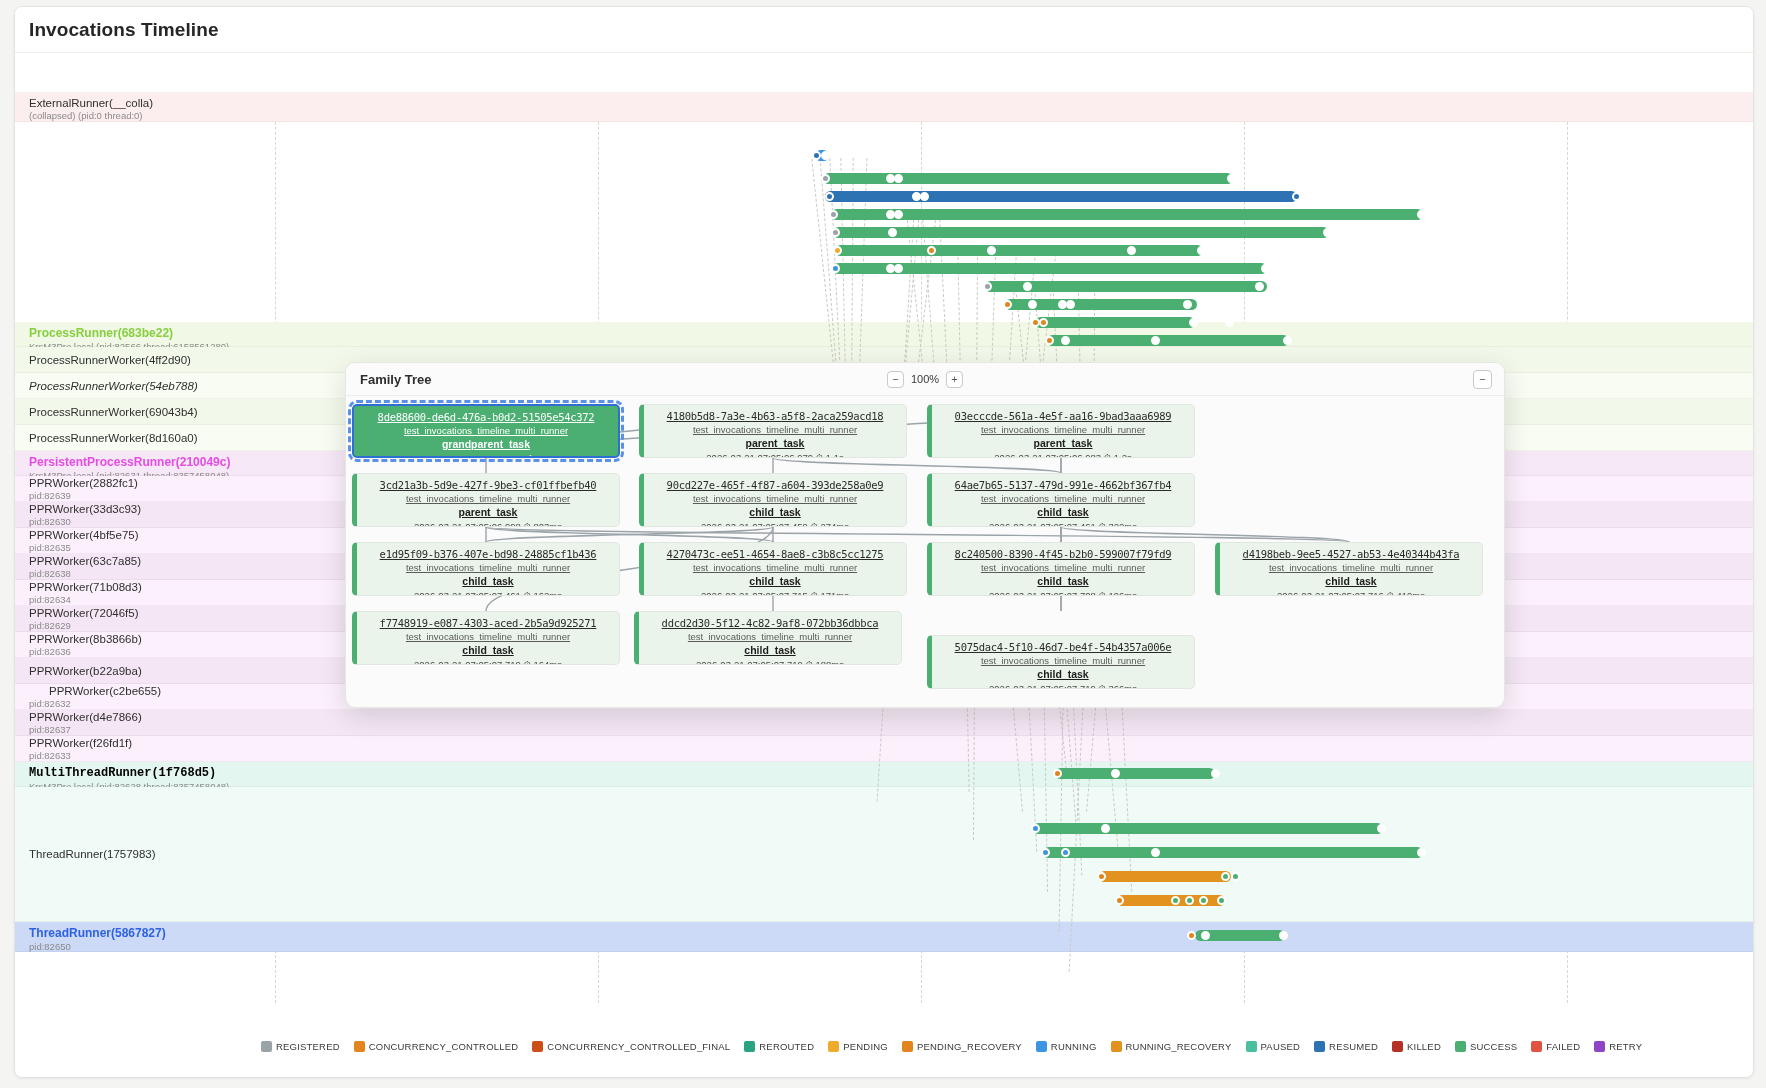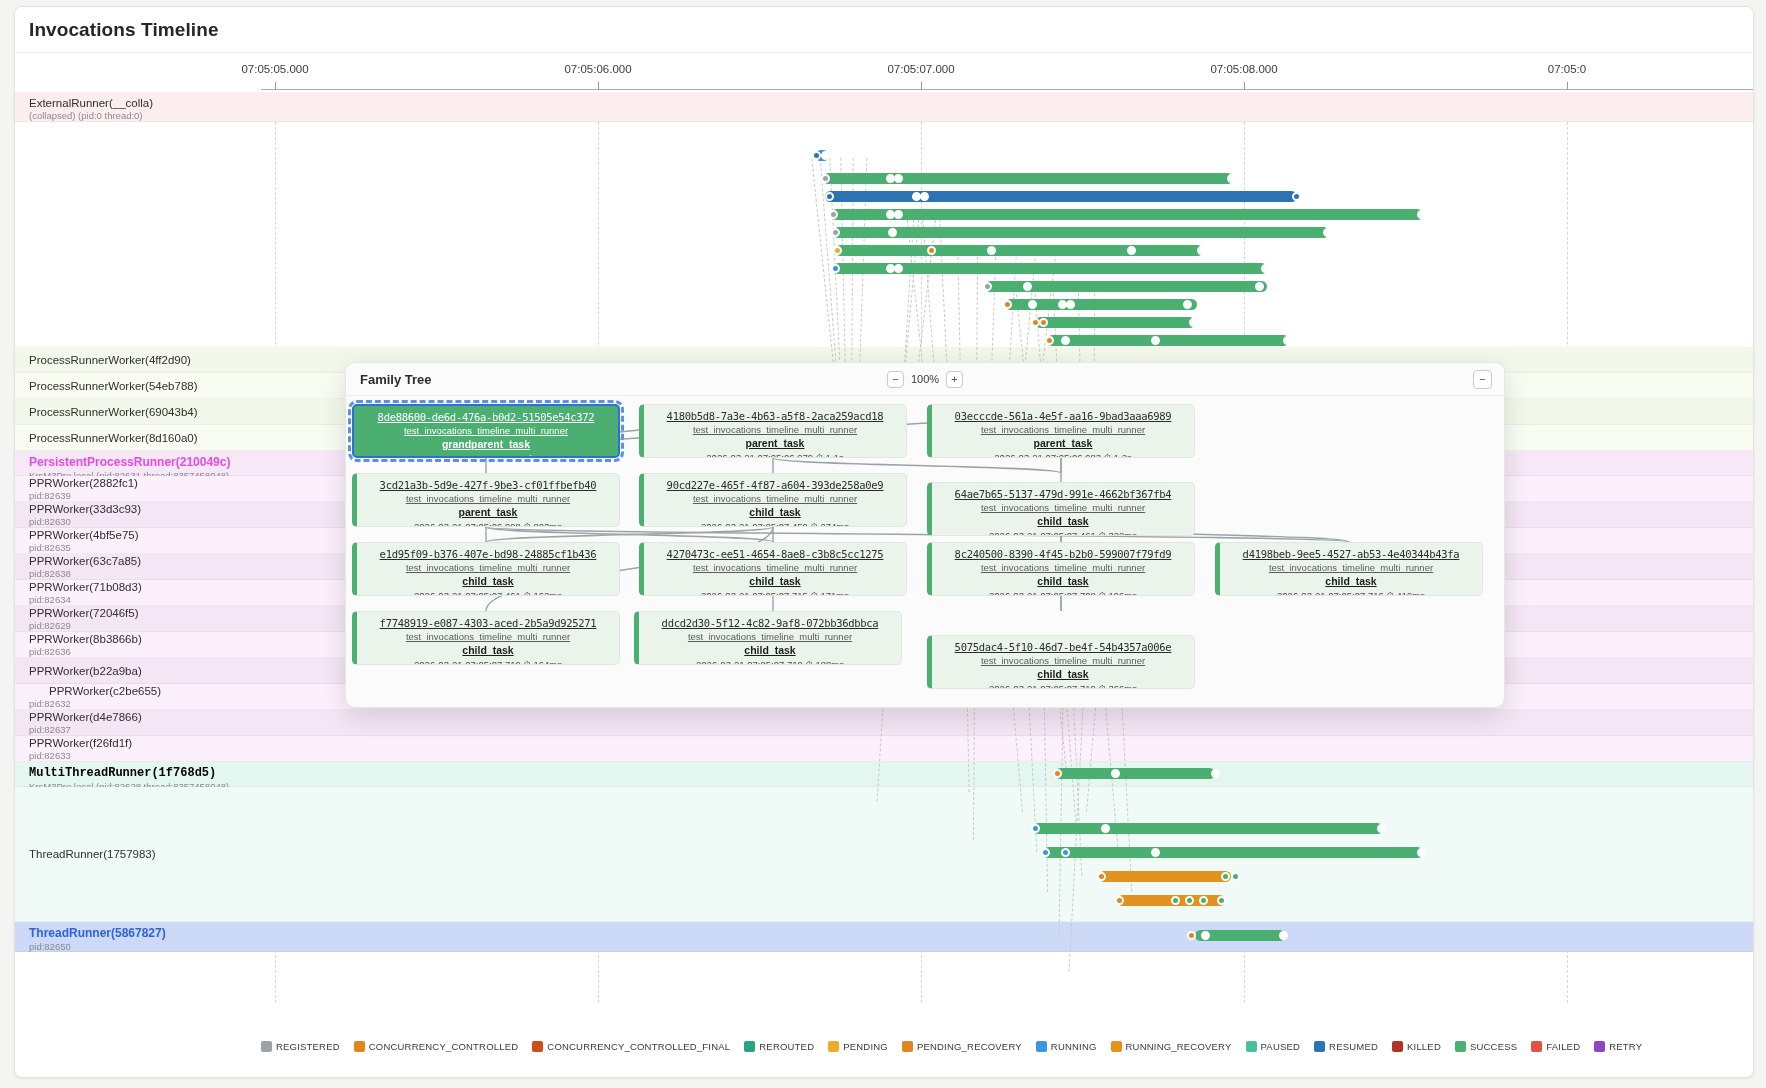--- a/index.html
+++ b/index.html
@@ -108,59 +108,50 @@
 <body>
 
 <div class="app-card">
 
   <div class="app-header">
     <div class="app-title">Invocations Timeline</div>
   </div>
 
   <div class="timeline">
 
-    <div class="axis">
-      <div class="axis-line"></div>
-      <div id="ticks">
-          <div class="tick-label" style="left: 260px;">07:05:05.000</div>
-          <div class="tick-mark" style="left: 260px;"></div>
-          <div class="tick-label" style="left: 583px;">07:05:06.000</div>
-          <div class="tick-mark" style="left: 583px;"></div>
-          <div class="tick-label" style="left: 906px;">07:05:07.000</div>
-          <div class="tick-mark" style="left: 906px;"></div>
-          <div class="tick-label" style="left: 1229px;">07:05:08.000</div>
-          <div class="tick-mark" style="left: 1229px;"></div>
-          <div class="tick-label" style="left: 1552px;">07:05:0</div>
-          <div class="tick-mark" style="left: 1552px;"></div>
-        </div>
-    </div>
 
     <div id="gridlines">
         <div class="gridline" style="left: 260px;"></div>
         <div class="gridline" style="left: 583px;"></div>
         <div class="gridline" style="left: 906px;"></div>
         <div class="gridline" style="left: 1229px;"></div>
         <div class="gridline" style="left: 1552px;"></div>
       </div>
 
     <div class="rows" id="rows">
         <div class="row" style="top: 0px; height: 30px; background: rgb(252, 238, 238);">
           <div class="row-label">
             <span class="name" style="color: rgb(47, 47, 47);">ExternalRunner(__colla)</span>
             <span class="sub">(collapsed) (pid:0 thread:0)</span>
           </div>
         </div>
+        <div class="row" style="top: 230px; height: 25px; background: rgb(241, 248, 230);">
+          <div class="row-label">
+            <span class="name big" style="color: rgb(134, 207, 63);">ProcessRunner(683be22)</span>
+            <span class="sub">KrsM3Pro.local (pid:82566 thread:6158561280)</span>
+          </div>
+        </div>
         <div class="row" style="top: 255px; height: 26px; background: rgb(243, 249, 234);">
           <div class="row-label mid">
             <span class="name" style="color: rgb(47, 47, 47);">ProcessRunnerWorker(4ff2d90)</span>
           </div>
         </div>
         <div class="row" style="top: 281px; height: 26px; background: rgb(248, 252, 242);">
           <div class="row-label mid">
-            <span class="name" style="color: rgb(47, 47, 47);">ProcessRunnerWorker(54eb788)</span>
+            <span class="name" style="color: rgb(47, 47, 47); font-style: italic;">ProcessRunnerWorker(54eb788)</span>
           </div>
         </div>
         <div class="row" style="top: 307px; height: 26px; background: rgb(243, 249, 234);">
           <div class="row-label mid">
             <span class="name" style="color: rgb(47, 47, 47);">ProcessRunnerWorker(69043b4)</span>
           </div>
         </div>
         <div class="row" style="top: 333px; height: 26px; background: rgb(248, 252, 242);">
           <div class="row-label mid">
             <span class="name" style="color: rgb(47, 47, 47);">ProcessRunnerWorker(8d160a0)</span>
@@ -488,21 +479,21 @@
             <span class="nfn">test_invocations_timeline_multi_runner</span>
             <span class="ntask">parent_task</span>
             <span class="nts">2026-03-21 07:05:06.998 ⏱ 803ms</span>
           </div>
           <div class="node" style="left: 293px; top: 77px;">
             <span class="nid">90cd227e-465f-4f87-a604-393de258a0e9</span>
             <span class="nfn">test_invocations_timeline_multi_runner</span>
             <span class="ntask">child_task</span>
             <span class="nts">2026-03-21 07:05:07.459 ⏱ 274ms</span>
           </div>
-          <div class="node" style="left: 581px; top: 86px;">
+          <div class="node" style="left: 581px; top: 77px;">
             <span class="nid">64ae7b65-5137-479d-991e-4662bf367fb4</span>
             <span class="nfn">test_invocations_timeline_multi_runner</span>
             <span class="ntask">child_task</span>
             <span class="nts">2026-03-21 07:05:07.461 ⏱ 322ms</span>
           </div>
           <div class="node" style="left: 6px; top: 146px;">
             <span class="nid">e1d95f09-b376-407e-bd98-24885cf1b436</span>
             <span class="nfn">test_invocations_timeline_multi_runner</span>
             <span class="ntask">child_task</span>
             <span class="nts">2026-03-21 07:05:07.461 ⏱ 162ms</span>

